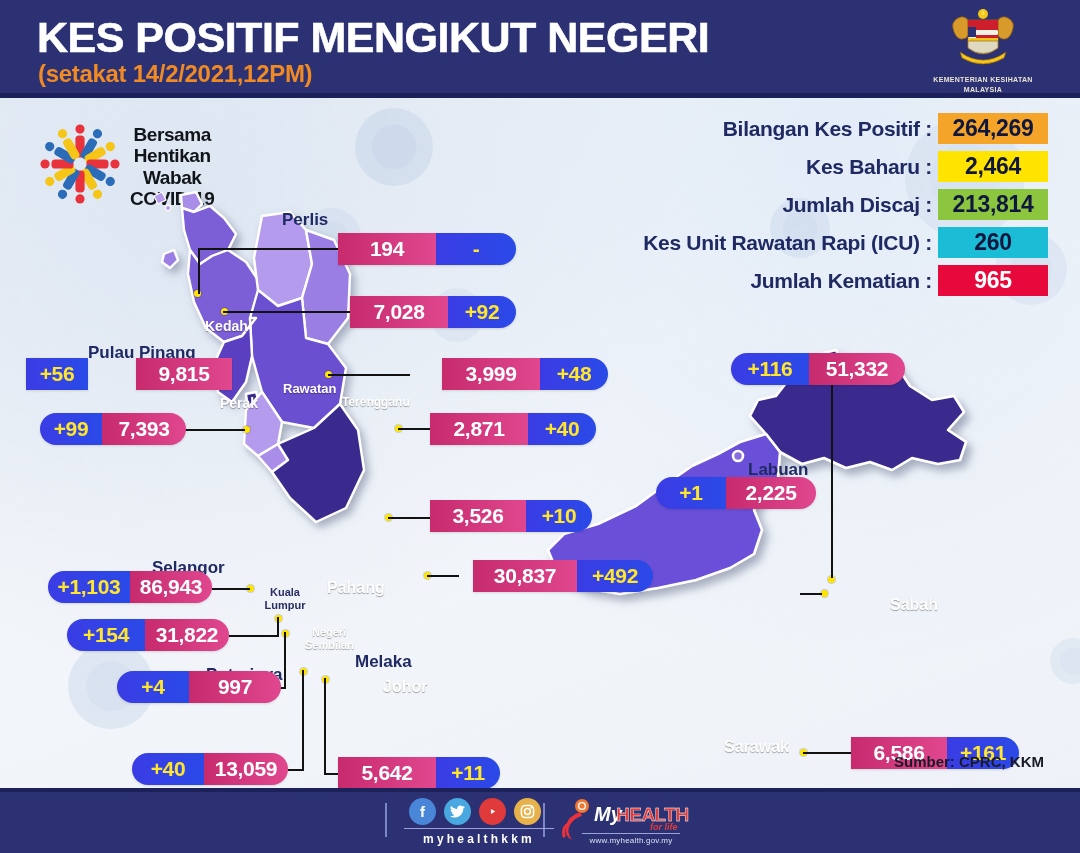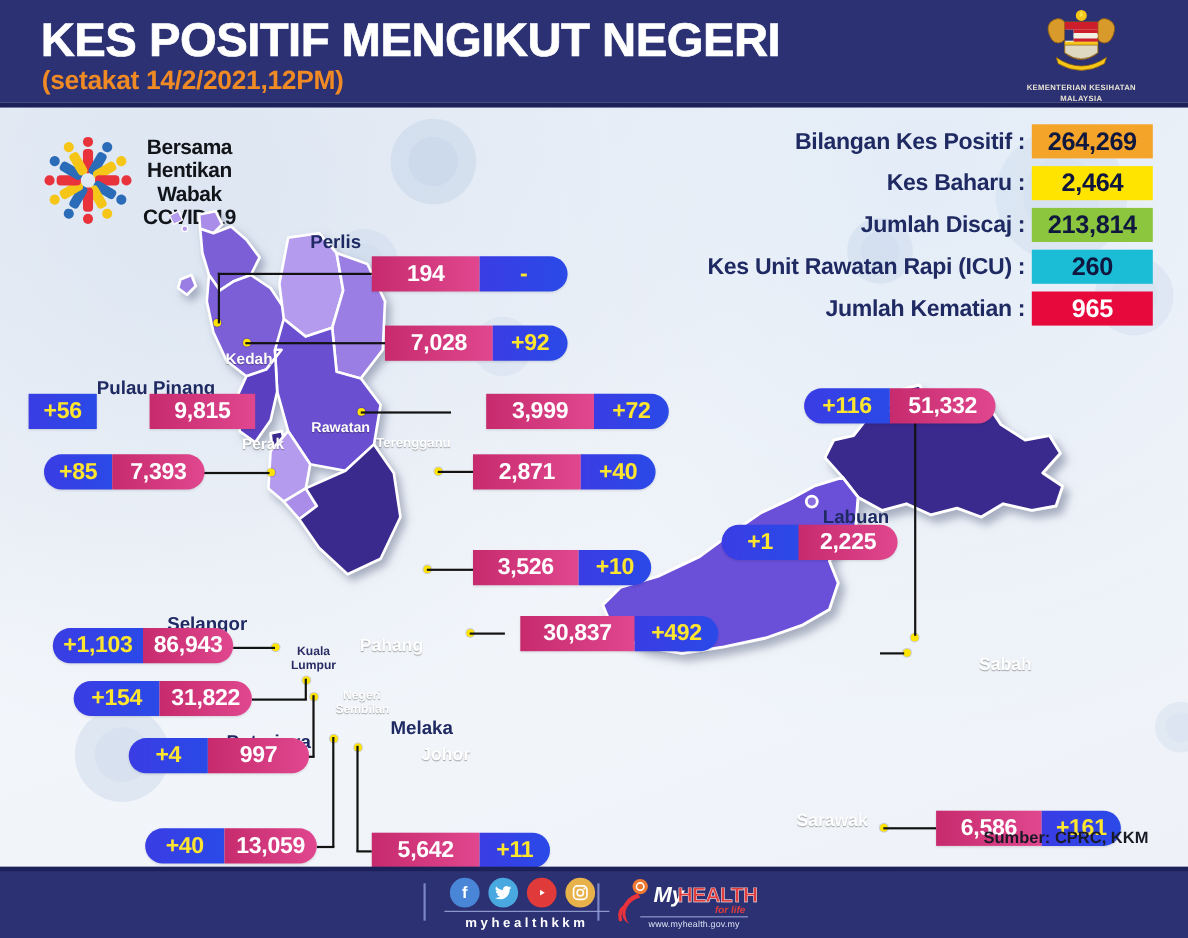--- a/index.html
+++ b/index.html
@@ -396,27 +396,27 @@
       <span class="seg total2" style="width:98px;">7,028</span>
       <span class="seg delta2" style="width:68px;border-radius:0 16px 16px 0;">+92</span>
     </div>
 
     <div class="pill" style="left:26px;top:260px;gap:48px;">
       <span class="seg delta2" style="width:62px;">+56</span>
       <span class="seg total2" style="width:96px;">9,815</span>
     </div>
 
     <div class="pill lt" style="left:40px;top:315px;">
-      <span class="seg delta2" style="width:62px;border-radius:16px 0 0 16px;">+85</span>
+      <span class="seg delta2" style="width:62px;border-radius:16px 0 0 16px;">+99</span>
       <span class="seg total2" style="width:84px;">7,393</span>
     </div>
 
     <div class="pill" style="left:410px;top:260px;padding-left:32px;">
       <span class="seg total2" style="width:98px;">3,999</span>
-      <span class="seg delta2" style="width:68px;border-radius:0 16px 16px 0;">+72</span>
+      <span class="seg delta2" style="width:68px;border-radius:0 16px 16px 0;">+48</span>
     </div>
 
     <div class="pill" style="left:430px;top:315px;">
       <span class="seg total2" style="width:98px;">2,871</span>
       <span class="seg delta2" style="width:68px;border-radius:0 16px 16px 0;">+40</span>
     </div>
 
     <div class="pill lt" style="left:48px;top:473px;">
       <span class="seg delta2" style="width:82px;border-radius:16px 0 0 16px;">+1,103</span>
       <span class="seg total2" style="width:82px;">86,943</span>

